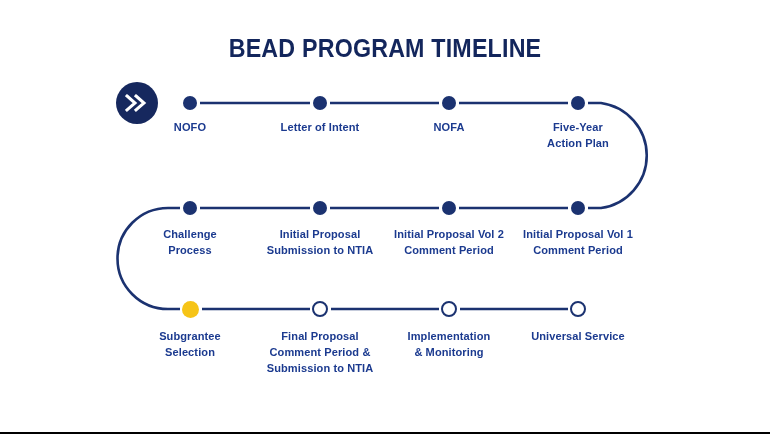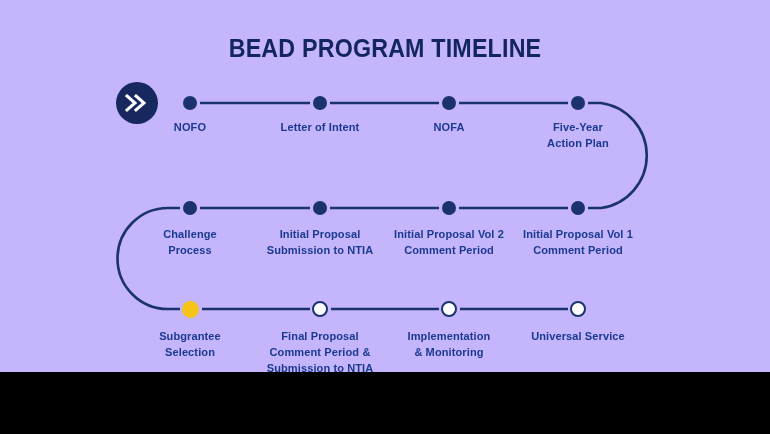--- a/index.html
+++ b/index.html
@@ -8,22 +8,22 @@
     padding: 0;
     background: #000000;
   }
   body {
     font-family: "Liberation Sans", sans-serif;
     -webkit-font-smoothing: antialiased;
   }
   #stage {
     position: relative;
     width: 770px;
-    height: 372px;
-    background: #c4b5fd;
+    height: 432px;
+    background: #ffffff;
     overflow: hidden;
   }
 
   
   #title {
     position: absolute;
     left: 0;
     top: 34px;
     width: 770px;
     text-align: center;

